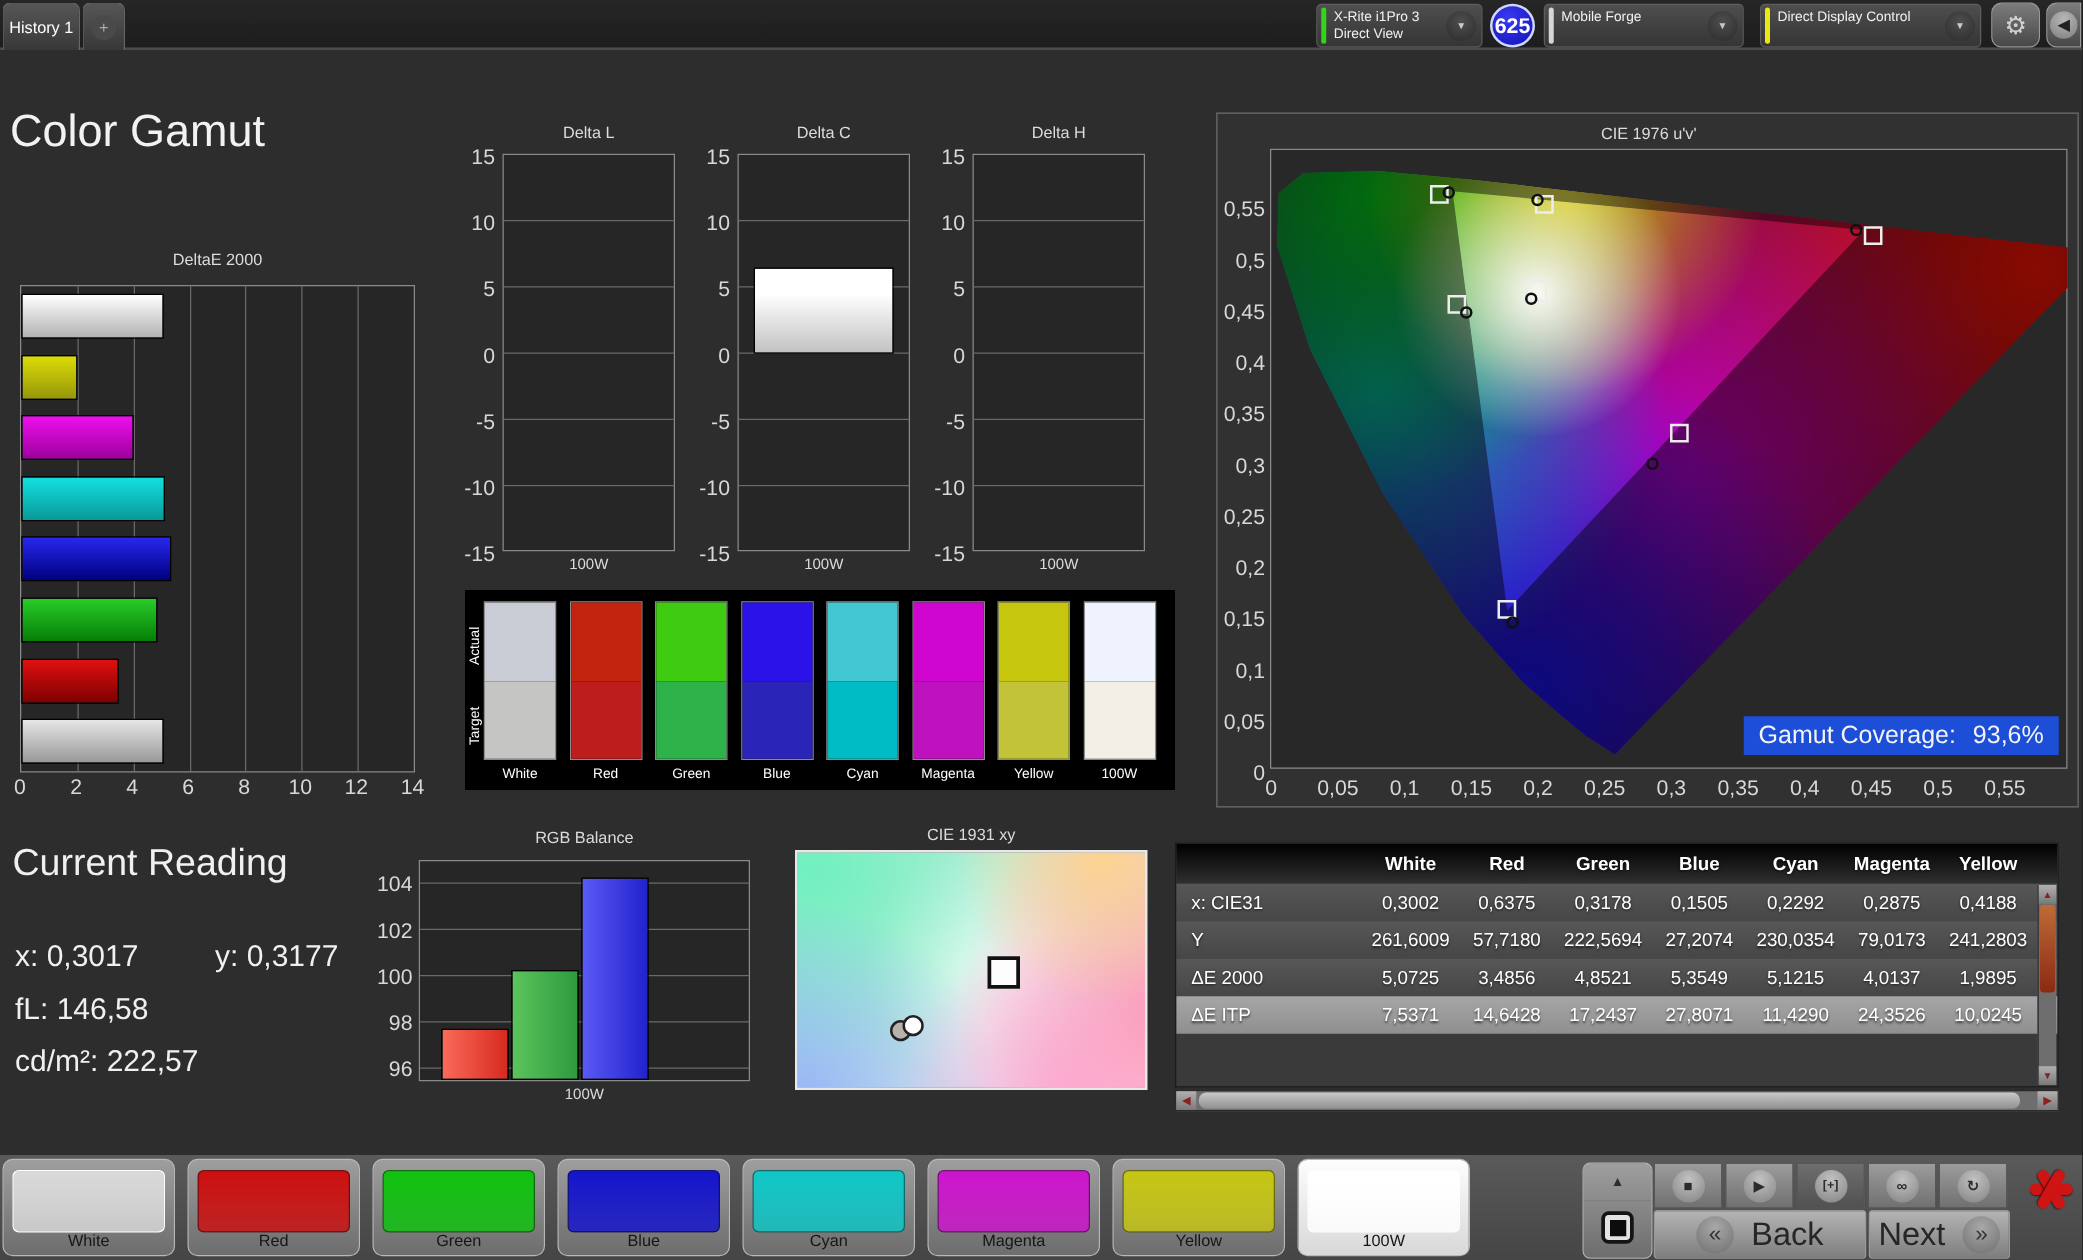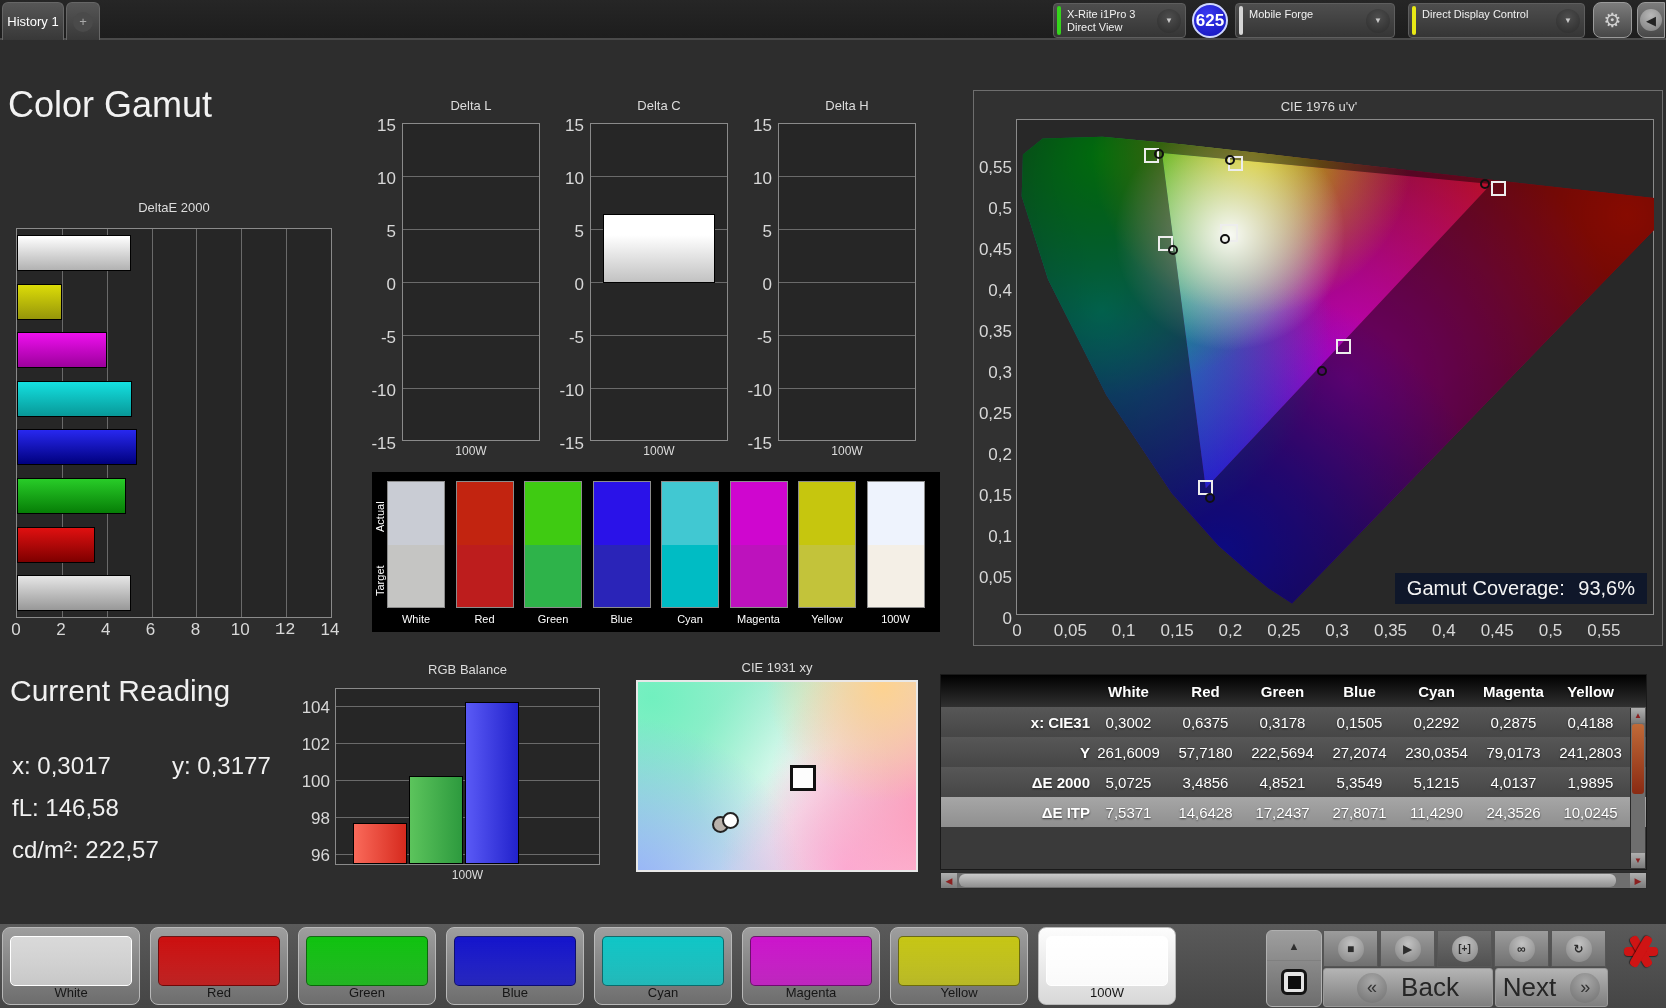--- a/index.html
+++ b/index.html
@@ -31,21 +31,21 @@
   .vlabel{position:absolute;left:2px;width:14px;color:#fff;font-size:11px;writing-mode:vertical-rl;transform:rotate(180deg);text-align:center;}
   .sw{position:absolute;top:9px;width:58px;height:127px;border:1px solid rgba(255,255,255,.55);}
   .sw .half{position:absolute;left:0;right:0;height:50%;}
   .swlabel{position:absolute;top:141px;width:58px;text-align:center;color:#fff;font-size:11px;}
 
   
   #cie76{position:absolute;left:973px;top:90px;width:690px;height:556px;background:#313131;border:1px solid #6e6e6e;}
   #cie76plot{position:absolute;left:42px;top:28px;width:638px;height:496px;background:#282828;border:1px solid #8a8a8a;}
   .marker-sq{position:absolute;border:2px solid #ededed;background:transparent;}
   .marker-ci{position:absolute;border:2px solid #101010;border-radius:50%;background:transparent;}
-  #coverage{position:absolute;right:6px;bottom:10px;background:#0f172a;padding:4px 12px;font-size:20px;color:#f4f4f4;}
+  #coverage{position:absolute;right:6px;bottom:10px;background:#1d4ed8;padding:4px 12px;font-size:20px;color:#f4f4f4;}
 
   
   #cr-title{position:absolute;left:10px;top:674px;font-size:30px;color:#f0f0f0;}
   .cr-line{position:absolute;font-size:24px;color:#f0f0f0;}
 
   
   #cie31panel{position:absolute;left:636px;top:680px;width:282px;height:192px;border:2px solid #e8e8e8;
     background:
       radial-gradient(circle at 88% 2%, rgba(255,210,140,.95), rgba(255,210,140,0) 38%),
       radial-gradient(circle at 112% 65%, rgba(255,140,175,.9), rgba(255,140,175,0) 55%),
@@ -56,21 +56,21 @@
       linear-gradient(135deg,#a8ecd2,#f8ecf6);}
   .c31sq{position:absolute;width:26px;height:26px;border:3px solid #111;background:#fdfdfd;}
   .c31ci{position:absolute;width:17px;height:17px;border:2px solid #222;border-radius:50%;}
 
   
   #meas-table{position:absolute;left:940px;top:674px;width:707px;height:196px;background:#3a3a3a;border:1px solid #1a1a1a;overflow:hidden;}
   .trow{display:grid;grid-template-columns:149px repeat(7,77px) 16px;height:30px;align-items:center;}
   #thead{height:32px;background:linear-gradient(#000,#303030);}
   #thead .tcell{color:#fff;font-weight:bold;font-size:15px;}
   .tcell{text-align:center;font-size:15px;color:#fff;text-shadow:0 1px 2px rgba(0,0,0,.65);}
-  .tlabel{text-align:right;padding-left:26px;font-weight:bold;}
+  .tlabel{text-align:left;padding-left:12px;font-weight:normal;}
   .row-dark{background:linear-gradient(#575757,#464646);}
   .row-light{background:linear-gradient(#a6a6a6,#8f8f8f);}
   #vscroll{position:absolute;right:1px;top:33px;bottom:1px;width:15px;background:#6e6e6e;border-left:1px solid #2a2a2a;}
   .scrbtn{position:absolute;left:0;right:0;height:15px;background:linear-gradient(#b0b0b0,#7a7a7a);color:#8b2020;font-size:8px;display:flex;align-items:center;justify-content:center;}
   #vthumb{position:absolute;left:1px;right:1px;top:16px;height:70px;border-radius:3px;background:linear-gradient(#c06a38,#8a2a12);}
   #hscroll{position:absolute;left:940px;top:872px;width:707px;height:17px;background:#6e6e6e;border:1px solid #2a2a2a;}
   .hbtn{position:absolute;top:0;bottom:0;width:16px;background:linear-gradient(#b0b0b0,#7a7a7a);color:#8b2020;font-size:9px;display:flex;align-items:center;justify-content:center;}
   #hthumb{position:absolute;left:18px;right:30px;top:1px;height:13px;border-radius:6px;background:linear-gradient(#c9c9c9,#909090);}
 
   
@@ -152,21 +152,21 @@
       <div class="bar" style="left: 0px; top: 297.6px; height: 36px; width: 78.3px; background: linear-gradient(rgb(224, 16, 16), rgb(126, 0, 0));"></div>
       <div class="bar" style="left: 0px; top: 346.2px; height: 36px; width: 114.4px; background: linear-gradient(rgb(230, 230, 230), rgb(152, 152, 152));"></div>
     </div>
   <div class="abs" id="dexlabels" style="left:16px;top:620px;width:316px;height:14px;">
       <div class="ticklabel" style="top: 0px; width: 20px; text-align: center; left: -10px;">0</div>
       <div class="ticklabel" style="top: 0px; width: 20px; text-align: center; left: 34.9px;">2</div>
       <div class="ticklabel" style="top: 0px; width: 20px; text-align: center; left: 79.7px;">4</div>
       <div class="ticklabel" style="top: 0px; width: 20px; text-align: center; left: 124.6px;">6</div>
       <div class="ticklabel" style="top: 0px; width: 20px; text-align: center; left: 169.4px;">8</div>
       <div class="ticklabel" style="top: 0px; width: 20px; text-align: center; left: 214.3px;">10</div>
-      <div class="ticklabel" style="top: 0px; width: 20px; text-align: center; left: 259.1px; font-family: Liberation Mono, monospace;">12</div>
+      <div class="ticklabel" style="top: 0px; width: 20px; text-align: center; left: 259.1px;">12</div>
       <div class="ticklabel" style="top: 0px; width: 20px; text-align: center; left: 304px;">14</div>
     </div>
 
   <div id="deltacharts">
       <div class="charttitle" style="left: 402px; top: 98px; width: 138px;">Delta L</div>
       <div class="plot" style="left: 402px; top: 123px; width: 138px; height: 318px;">
         <div class="gridh" style="top: 52px;"></div>
         <div class="gridh" style="top: 105px;"></div>
         <div class="gridh" style="top: 158px;"></div>
         <div class="gridh" style="top: 211px;"></div>

